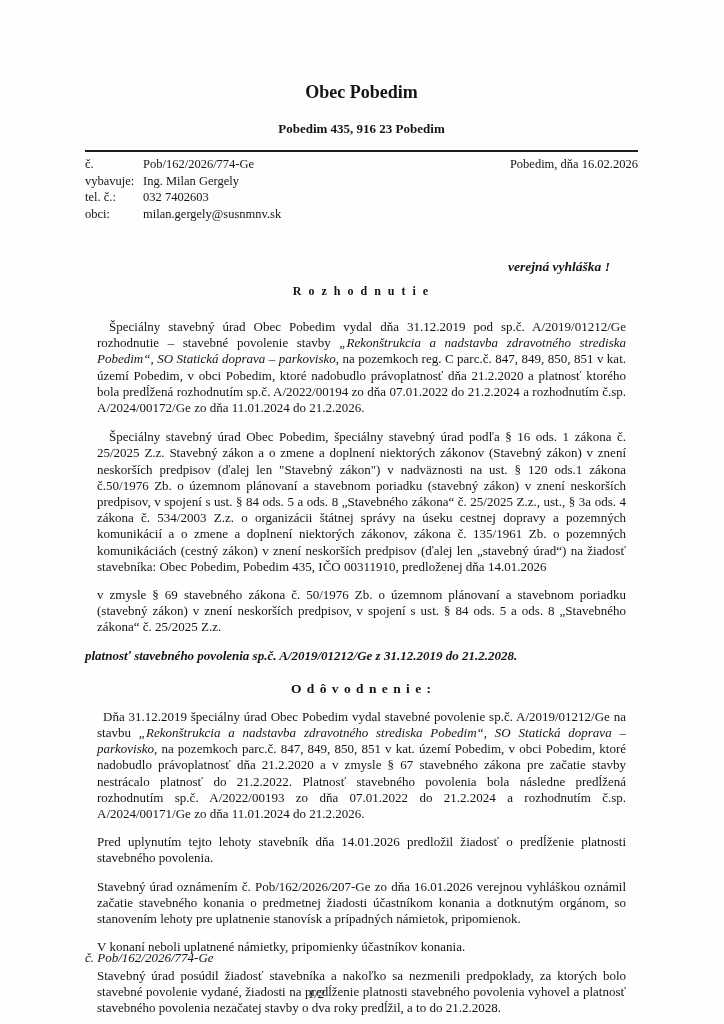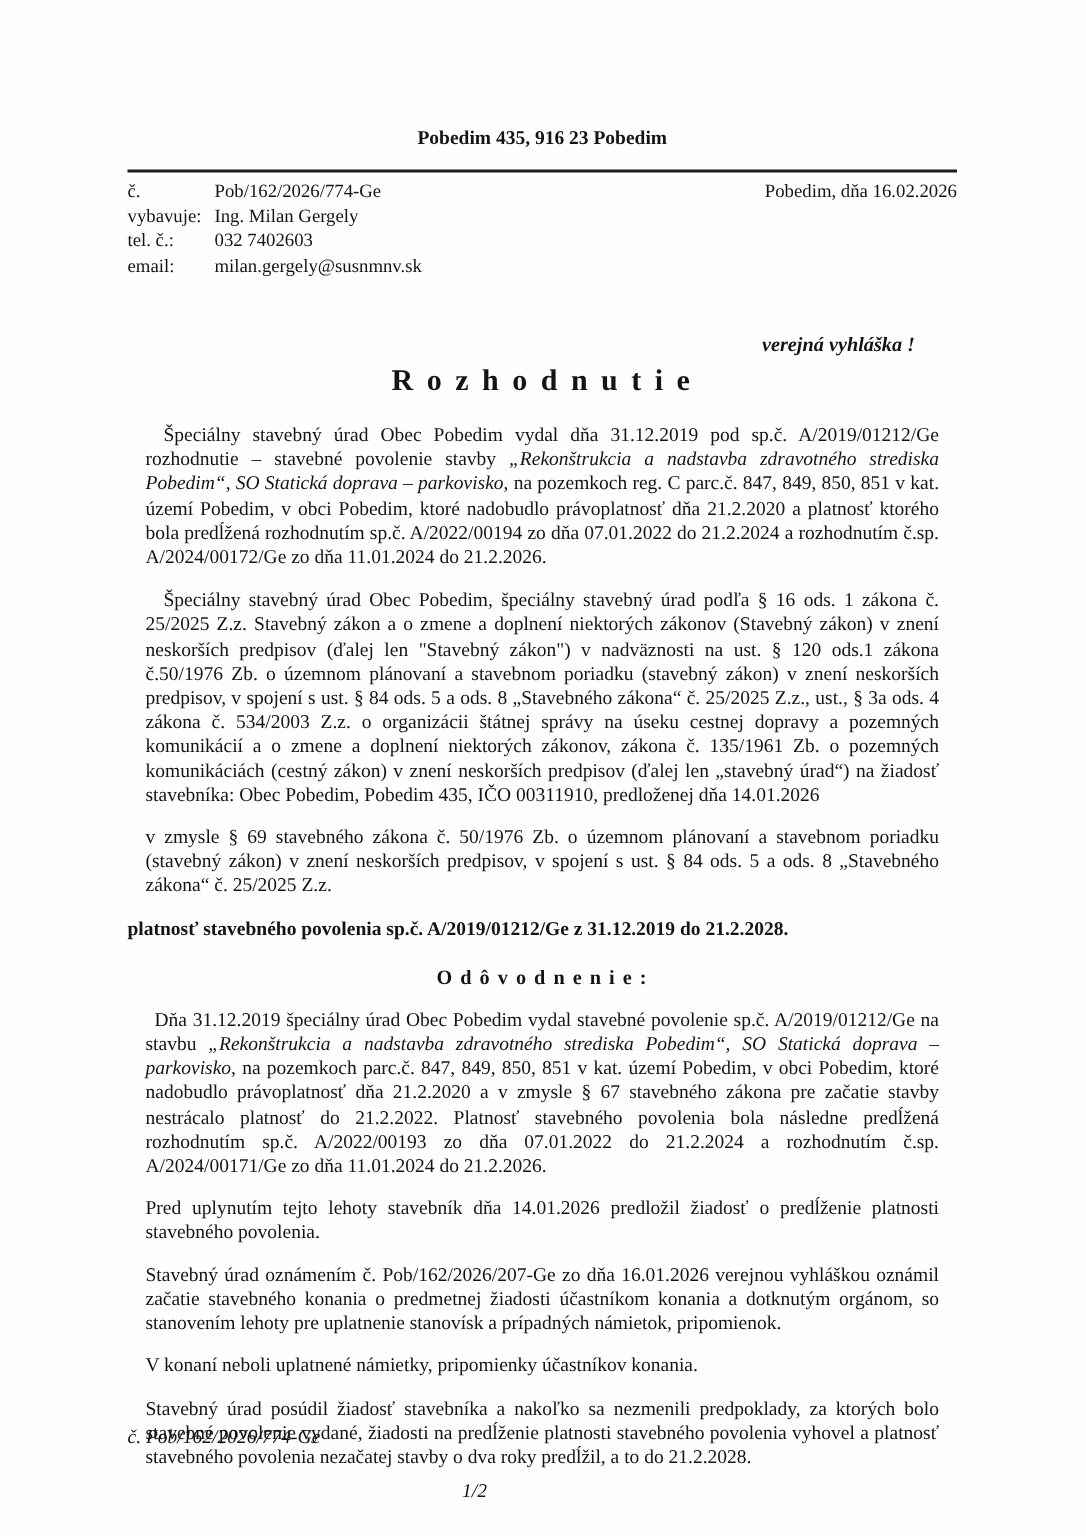--- a/index.html
+++ b/index.html
@@ -28,21 +28,21 @@
     font-size: 18px;
     font-weight: bold;
     text-align: center;
     line-height: 21px;
   }
   .org-address {
     font-size: 13px;
     font-weight: bold;
     text-align: center;
     line-height: 16px;
-    margin-top: 2px;
+    margin-top: 18px;
   }
   .rule {
     border-top: 2px solid #1c1c1c;
     margin-top: 13px;
   }
   .meta {
     margin-top: 4px;
     font-size: 12.5px;
     line-height: 16.5px;
   }
@@ -61,21 +61,21 @@
     text-align: right;
     padding-right: 28px;
     font-weight: bold;
     font-style: italic;
     font-size: 13.5px;
     line-height: 16px;
   }
   .title {
     margin: 7px 0 0 0;
     text-align: center;
-    font-size: 20px;
+    font-size: 12px;
     font-weight: bold;
     letter-spacing: 2px;
     line-height: 19px;
   }
   .para {
     font-size: 13px;
     line-height: 16.2px;
     text-align: justify;
     margin: 12px;
   }
@@ -84,20 +84,21 @@
   .gap { margin-top: 13px; }
   .subhead {
     text-align: center;
     font-weight: bold;
     font-size: 13px;
     line-height: 16.2px;
     margin-top: 2px;
   }
   .validity {
     font-weight: bold;
+    font-style: italic;
     font-size: 13px;
     line-height: 16.2px;
     margin: 10px 0 16px 0;
   }
   .section-head {
     text-align: center;
     font-weight: bold;
     font-size: 13.5px;
     line-height: 17px;
     letter-spacing: 1px;
@@ -119,38 +120,39 @@
     margin-top: 36px;
   }
 </style>
 </head>
 <body>
 
 <div class="page">
   <div class="content">
 
     <div class="org">
+      <div class="org-name">Obec Pobedim</div>
       <div class="org-address">Pobedim 435, 916 23 Pobedim</div>
     </div>
 
     <div class="rule"></div>
 
     <div class="meta">
       <div class="meta-row">
         <span class="meta-label">č.</span><span class="meta-value">Pob/162/2026/774-Ge</span>
         <span class="meta-date">Pobedim, dňa 16.02.2026</span>
       </div>
       <div class="meta-row">
         <span class="meta-label">vybavuje:</span><span class="meta-value">Ing. Milan Gergely</span>
       </div>
       <div class="meta-row">
         <span class="meta-label">tel. č.:</span><span class="meta-value">032 7402603</span>
       </div>
       <div class="meta-row">
-        <span class="meta-label">email:</span><span class="meta-value">milan.gergely@susnmnv.sk</span>
+        <span class="meta-label">obci:</span><span class="meta-value">milan.gergely@susnmnv.sk</span>
       </div>
     </div>
 
     <div class="notice">verejná vyhláška !</div>
 
     <div class="title">R o z h o d n u t i e</div>
 
     <p class="para indent" style="margin-top:18px"><span>Špeciálny stavebný úrad Obec Pobedim vydal dňa 31.12.2019 pod sp.č. A/2019/01212/Ge rozhodnutie – stavebné povolenie stavby </span><span style="font-style: italic;">„Rekonštrukcia a nadstavba zdravotného strediska Pobedim“, SO Statická doprava – parkovisko</span><span>, na pozemkoch reg. C parc.č. 847, 849, 850, 851 v kat. území Pobedim, v obci Pobedim, ktoré nadobudlo právoplatnosť dňa 21.2.2020 a platnosť ktorého bola predĺžená rozhodnutím sp.č. A/2022/00194 zo dňa 07.01.2022 do 21.2.2024 a rozhodnutím č.sp. A/2024/00172/Ge zo dňa 11.01.2024 do 21.2.2026.</span></p>
 
     <p class="para indent gap"><span>Špeciálny stavebný úrad Obec Pobedim, špeciálny stavebný úrad podľa § 16 ods. 1 zákona č. 25/2025 Z.z. Stavebný zákon a o zmene a doplnení niektorých zákonov (Stavebný zákon) v znení neskorších predpisov (ďalej len "Stavebný zákon") v nadväznosti na ust. § 120 ods.1 zákona č.50/1976 Zb. o územnom plánovaní a stavebnom poriadku (stavebný zákon) v znení neskorších predpisov, v spojení s ust. § 84 ods. 5 a ods. 8 „Stavebného zákona“ č. 25/2025 Z.z., ust., § 3a ods. 4 zákona č. 534/2003 Z.z. o organizácii štátnej správy na úseku cestnej dopravy a pozemných komunikácií a o zmene a doplnení niektorých zákonov, zákona č. 135/1961 Zb. o pozemných komunikáciách (cestný zákon) v znení neskorších predpisov (ďalej len „stavebný úrad“) na žiadosť stavebníka: Obec Pobedim, Pobedim 435, IČO 00311910, predloženej dňa 14.01.2026</span></p>

